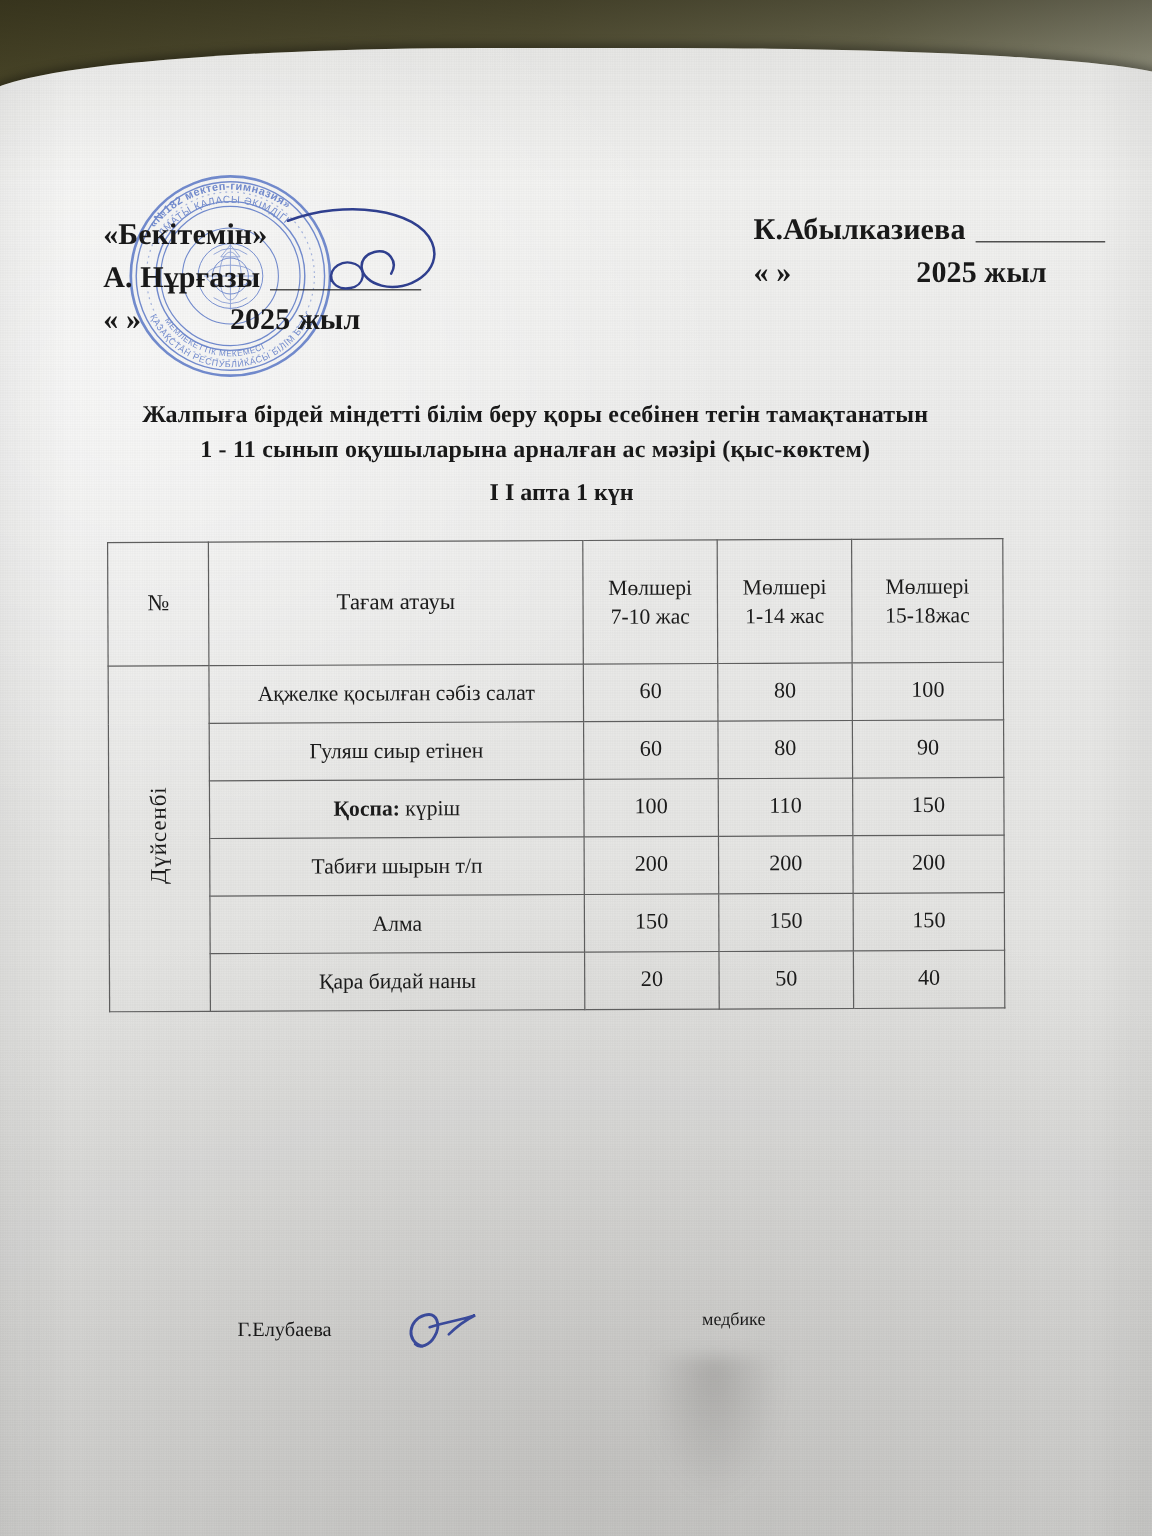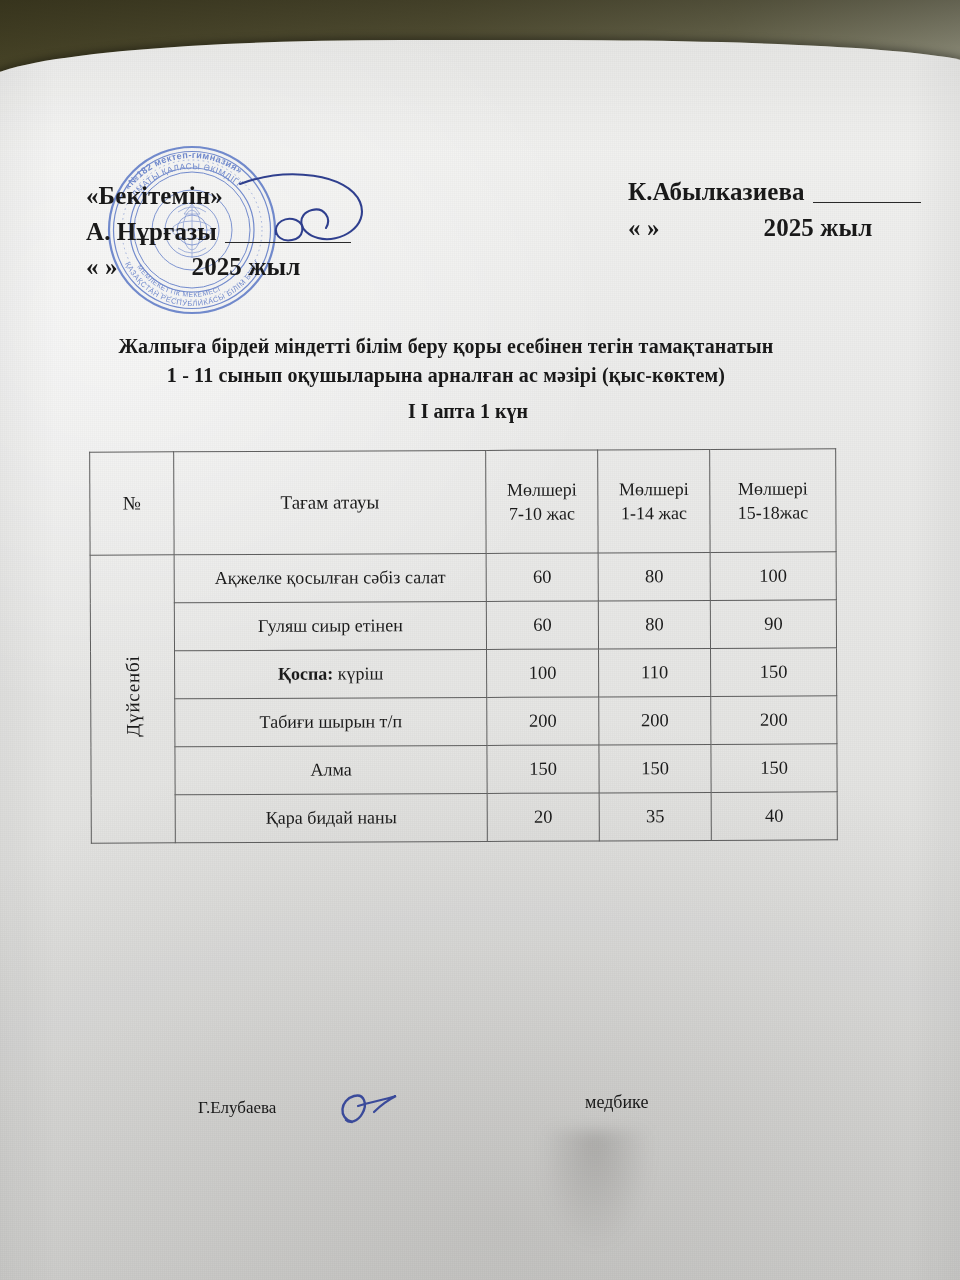--- a/index.html
+++ b/index.html
@@ -167,21 +167,21 @@
     text-align: left;
     padding-left: 14px;
     font-size: 18px;
   }
   td.dish .b { font-weight: bold; }
   td.qty { font-size: 18.5px; }
 
   
   #footer { position: absolute; left: 0; top: 1090px; width: 872px; height: 60px; }
   #footer .f-name  { position: absolute; left: 198px; top: 8px;  font-size: 17px; }
-  #footer .f-role  { position: absolute; left: 585px; top: 2px;  font-size: 18px; }
+  #footer .f-role  { position: absolute; left: 585px; top: 2px;  font-size: 15px; }
 </style>
 </head>
 <body>
 
 <div id="scene">
 
   <div id="desk"></div>
   <div id="desk-shade"></div>
 
   <div id="paper">
@@ -337,21 +337,21 @@
             </td>
             <td class="qty">150</td>
             <td class="qty">150</td>
             <td class="qty">150</td>
           </tr>
           <tr>
             <td class="dish">
               <span class="b"></span><span>Қара бидай наны</span>
             </td>
             <td class="qty">20</td>
-            <td class="qty">35</td>
+            <td class="qty">50</td>
             <td class="qty">40</td>
           </tr>
         </tbody>
       </table>
 
       <div id="footer">
         <span class="f-name">Г.Елубаева</span>
         <span class="f-role">медбике</span>
       </div>
 

